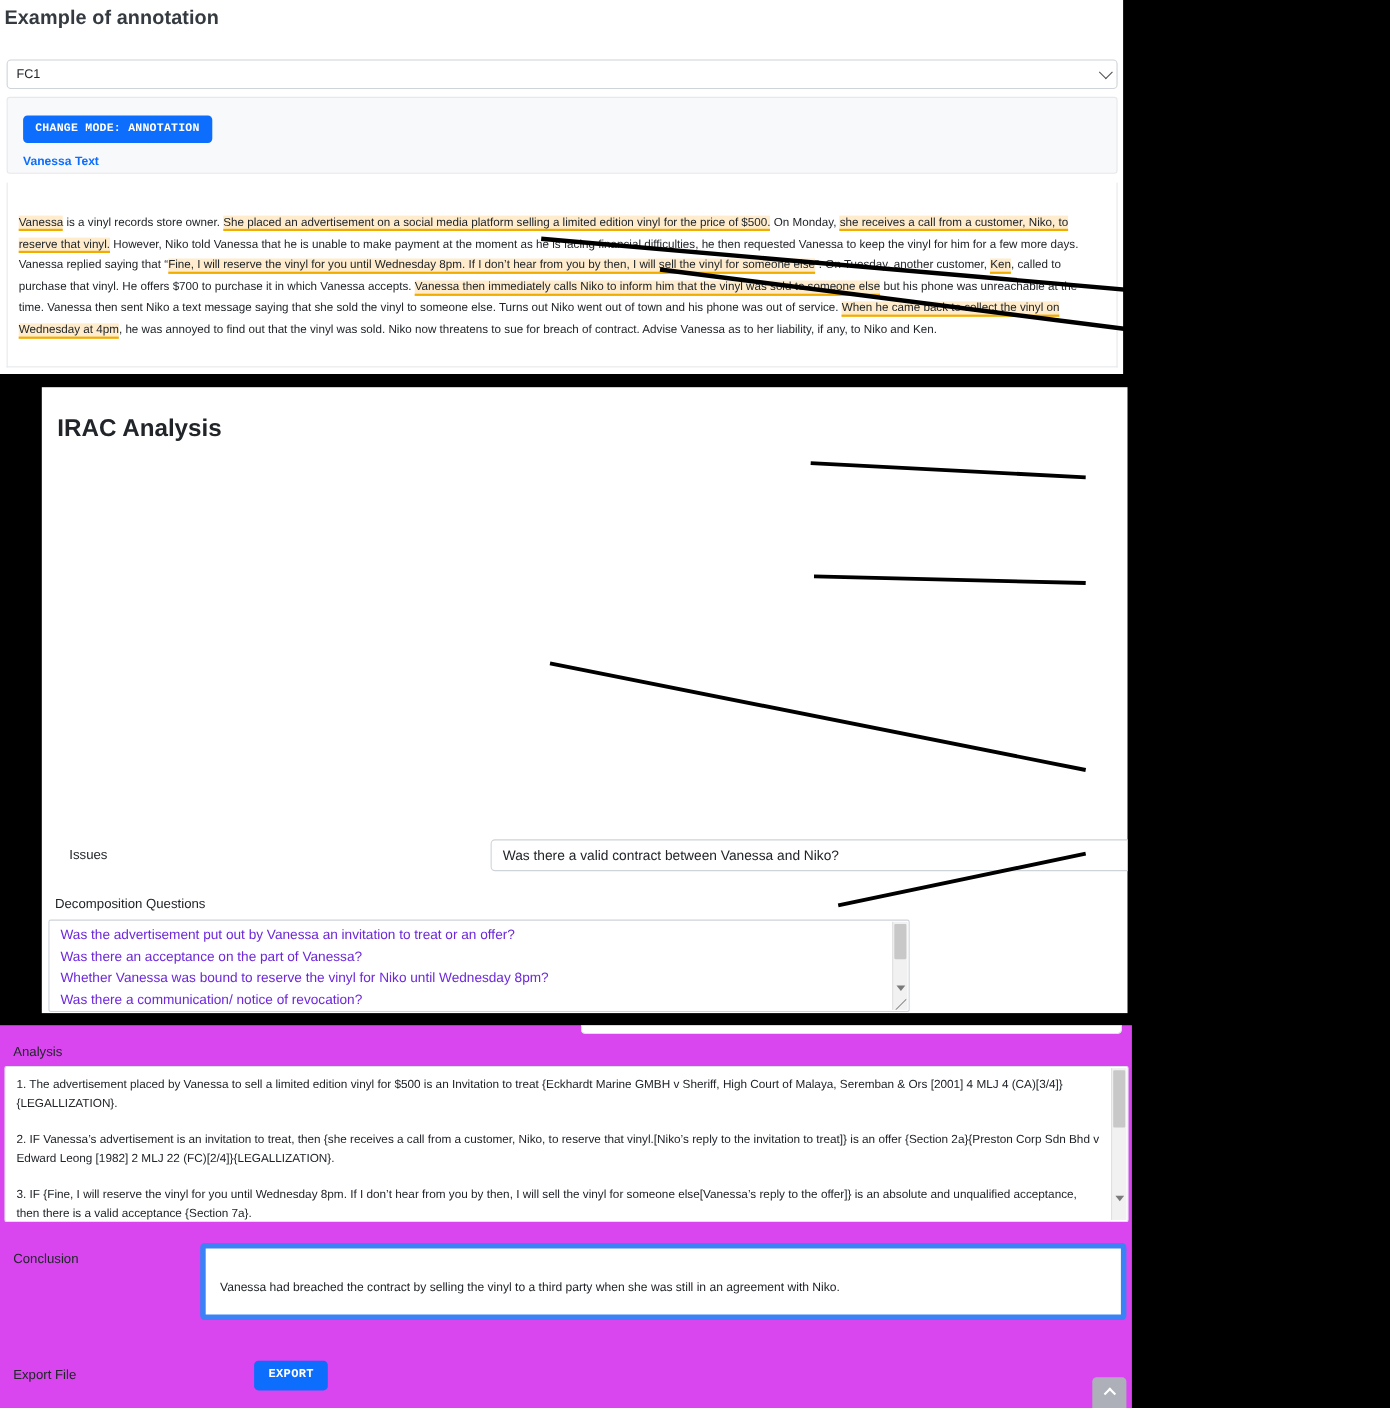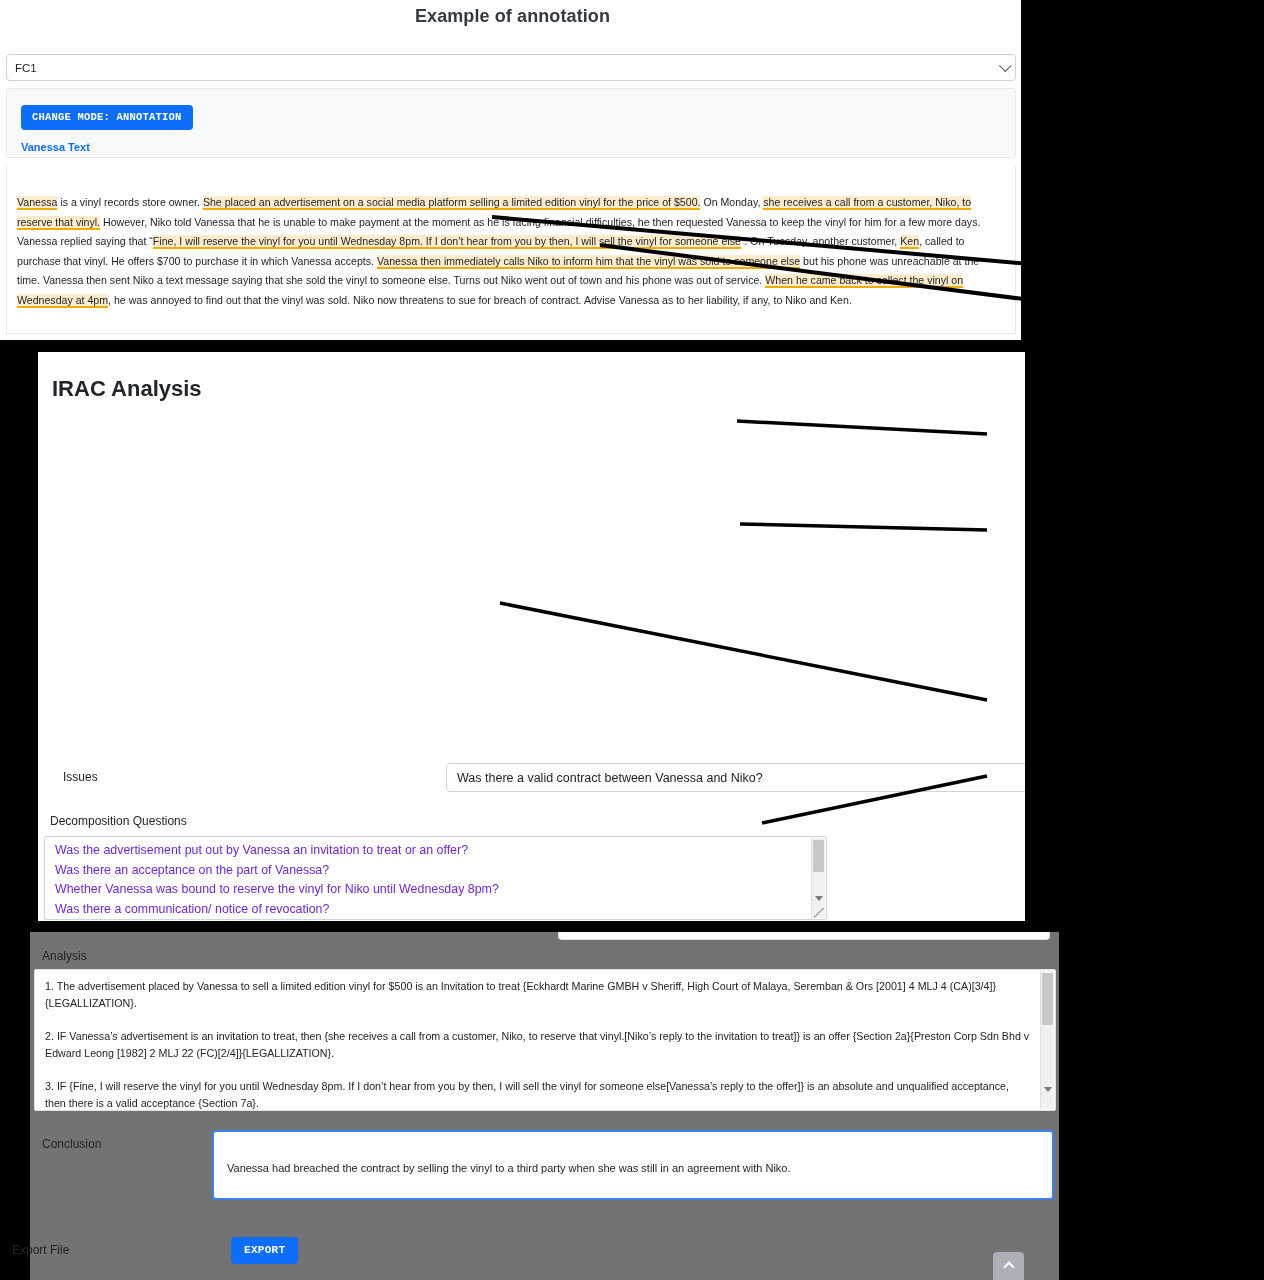--- a/index.html
+++ b/index.html
@@ -14,21 +14,21 @@
   }
 
   
   #panel-annotation {
     position:absolute; left:0; top:0; width:1021px; height:340px;
     background:#ffffff;
     overflow:hidden;
   }
   #panel-annotation .pagetitle {
     font-size:18px; font-weight:600; color:#343a40;
-    padding:6px 0 0 4px; letter-spacing:.1px;text-align:center;
+    padding:6px 0 0 4px; letter-spacing:.1px;
   }
   .select-wrap {
     position:absolute; left:6px; top:54px; width:1010px; height:27px;
     background:#fff; border:1px solid #ced4da; border-radius:4px;
     display:flex; align-items:center;
   }
   .select-wrap .sel-value { font-size:11.5px; color:#212529; padding-left:8px; }
   .select-wrap .chev {
     position:absolute; right:9px; top:50%; transform:translateY(-60%);
     width:9px; height:9px; border-right:1.4px solid #555; border-bottom:1.4px solid #555;
@@ -109,37 +109,37 @@
   .ta-scroll .arr-dn { bottom:17px; border-top:5px solid #7a7a7a; }
   .ta-resize {
     position:absolute; right:2px; bottom:1px; width:10px; height:10px;
     background:
       linear-gradient(135deg, transparent 45%, #a9a9a9 45%, #a9a9a9 55%, transparent 55%);
   }
 
   
   #panel-bottom {
     position:absolute; left:0; top:932px; width:1029px; height:348px;
-    background:#737373; overflow:hidden;margin-left:30px;
+    background:#d946ef; overflow:hidden;
   }
   #stub-field {
     position:absolute; left:528px; top:-12px; width:492px; height:20px;
     border:1px solid #dee2e6; border-top:none; border-radius:0 0 4px 4px; background:#fff;
   }
   #analysis-label { position:absolute; left:12px; top:17px; font-size:12px; color:#212529; }
   #analysis-box {
     position:absolute; left:4px; top:37px; width:1022px; height:142px;
     background:#fff; border:1px solid #dee2e6; border-radius:2px;
     padding:8px 24px 0 10px; overflow:hidden;
   }
   #analysis-box p { margin:0 0 17px 0; font-size:10.7px; line-height:16.5px; color:#212529; }
   #conclusion-label { position:absolute; left:12px; top:205px; font-size:12px; color:#212529; }
   #conclusion-box {
     position:absolute; left:182px; top:198px; width:842px; height:70px;
-    background:#fff; border:2px solid #3b82f6; border-radius:4px;
+    background:#fff; border:5px solid #3b82f6; border-radius:4px;
   }
   #conclusion-box .ctext {
     position:absolute; left:13px; top:30px; font-size:11px; color:#212529;
   }
   #export-label { position:absolute; left:12px; top:1243px; }
   #btn-export {
     position:absolute; left:183px; top:1237px; height:27px;
     background:#0d6efd; color:#fff; font-size:11px; font-weight:600;
     padding:0 13px; line-height:27px; letter-spacing:.3px;margin-left:48px;
   }

